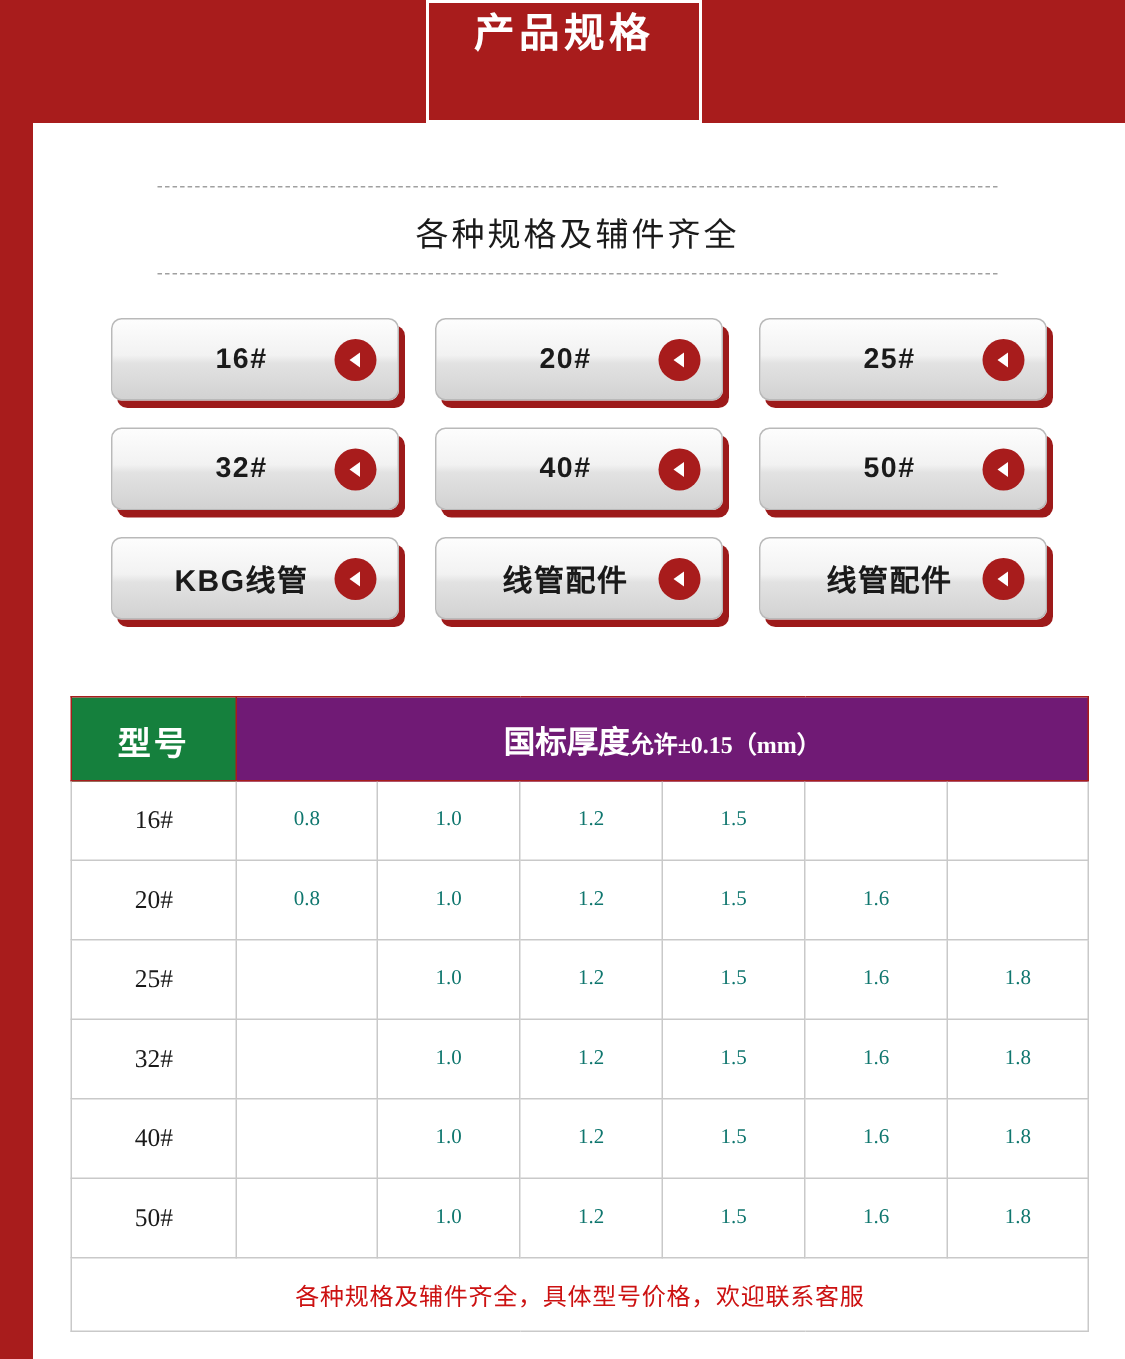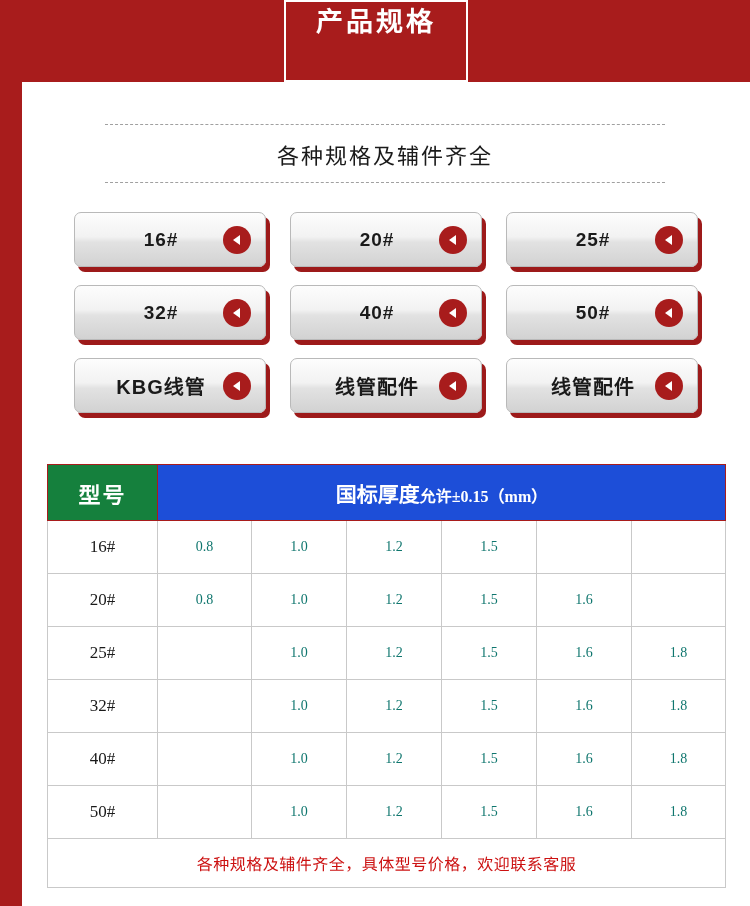--- a/index.html
+++ b/index.html
@@ -156,21 +156,21 @@
   .th-model {
     background: #15803d;
     color: #ffffff;
     font-size: 22px;
     font-weight: bold;
     height: 53px;
     letter-spacing: 2px;
     border-color: #a81c1c !important;
   }
   .th-thick {
-    background: #1d4ed8;
+    background: #701a75;
     color: #ffffff;
     font-size: 21px;
     font-weight: bold;
     height: 53px;
     border-color: #a81c1c !important;
   }
   .th-thick .small {
     font-size: 16px;
     font-weight: bold;
   }

